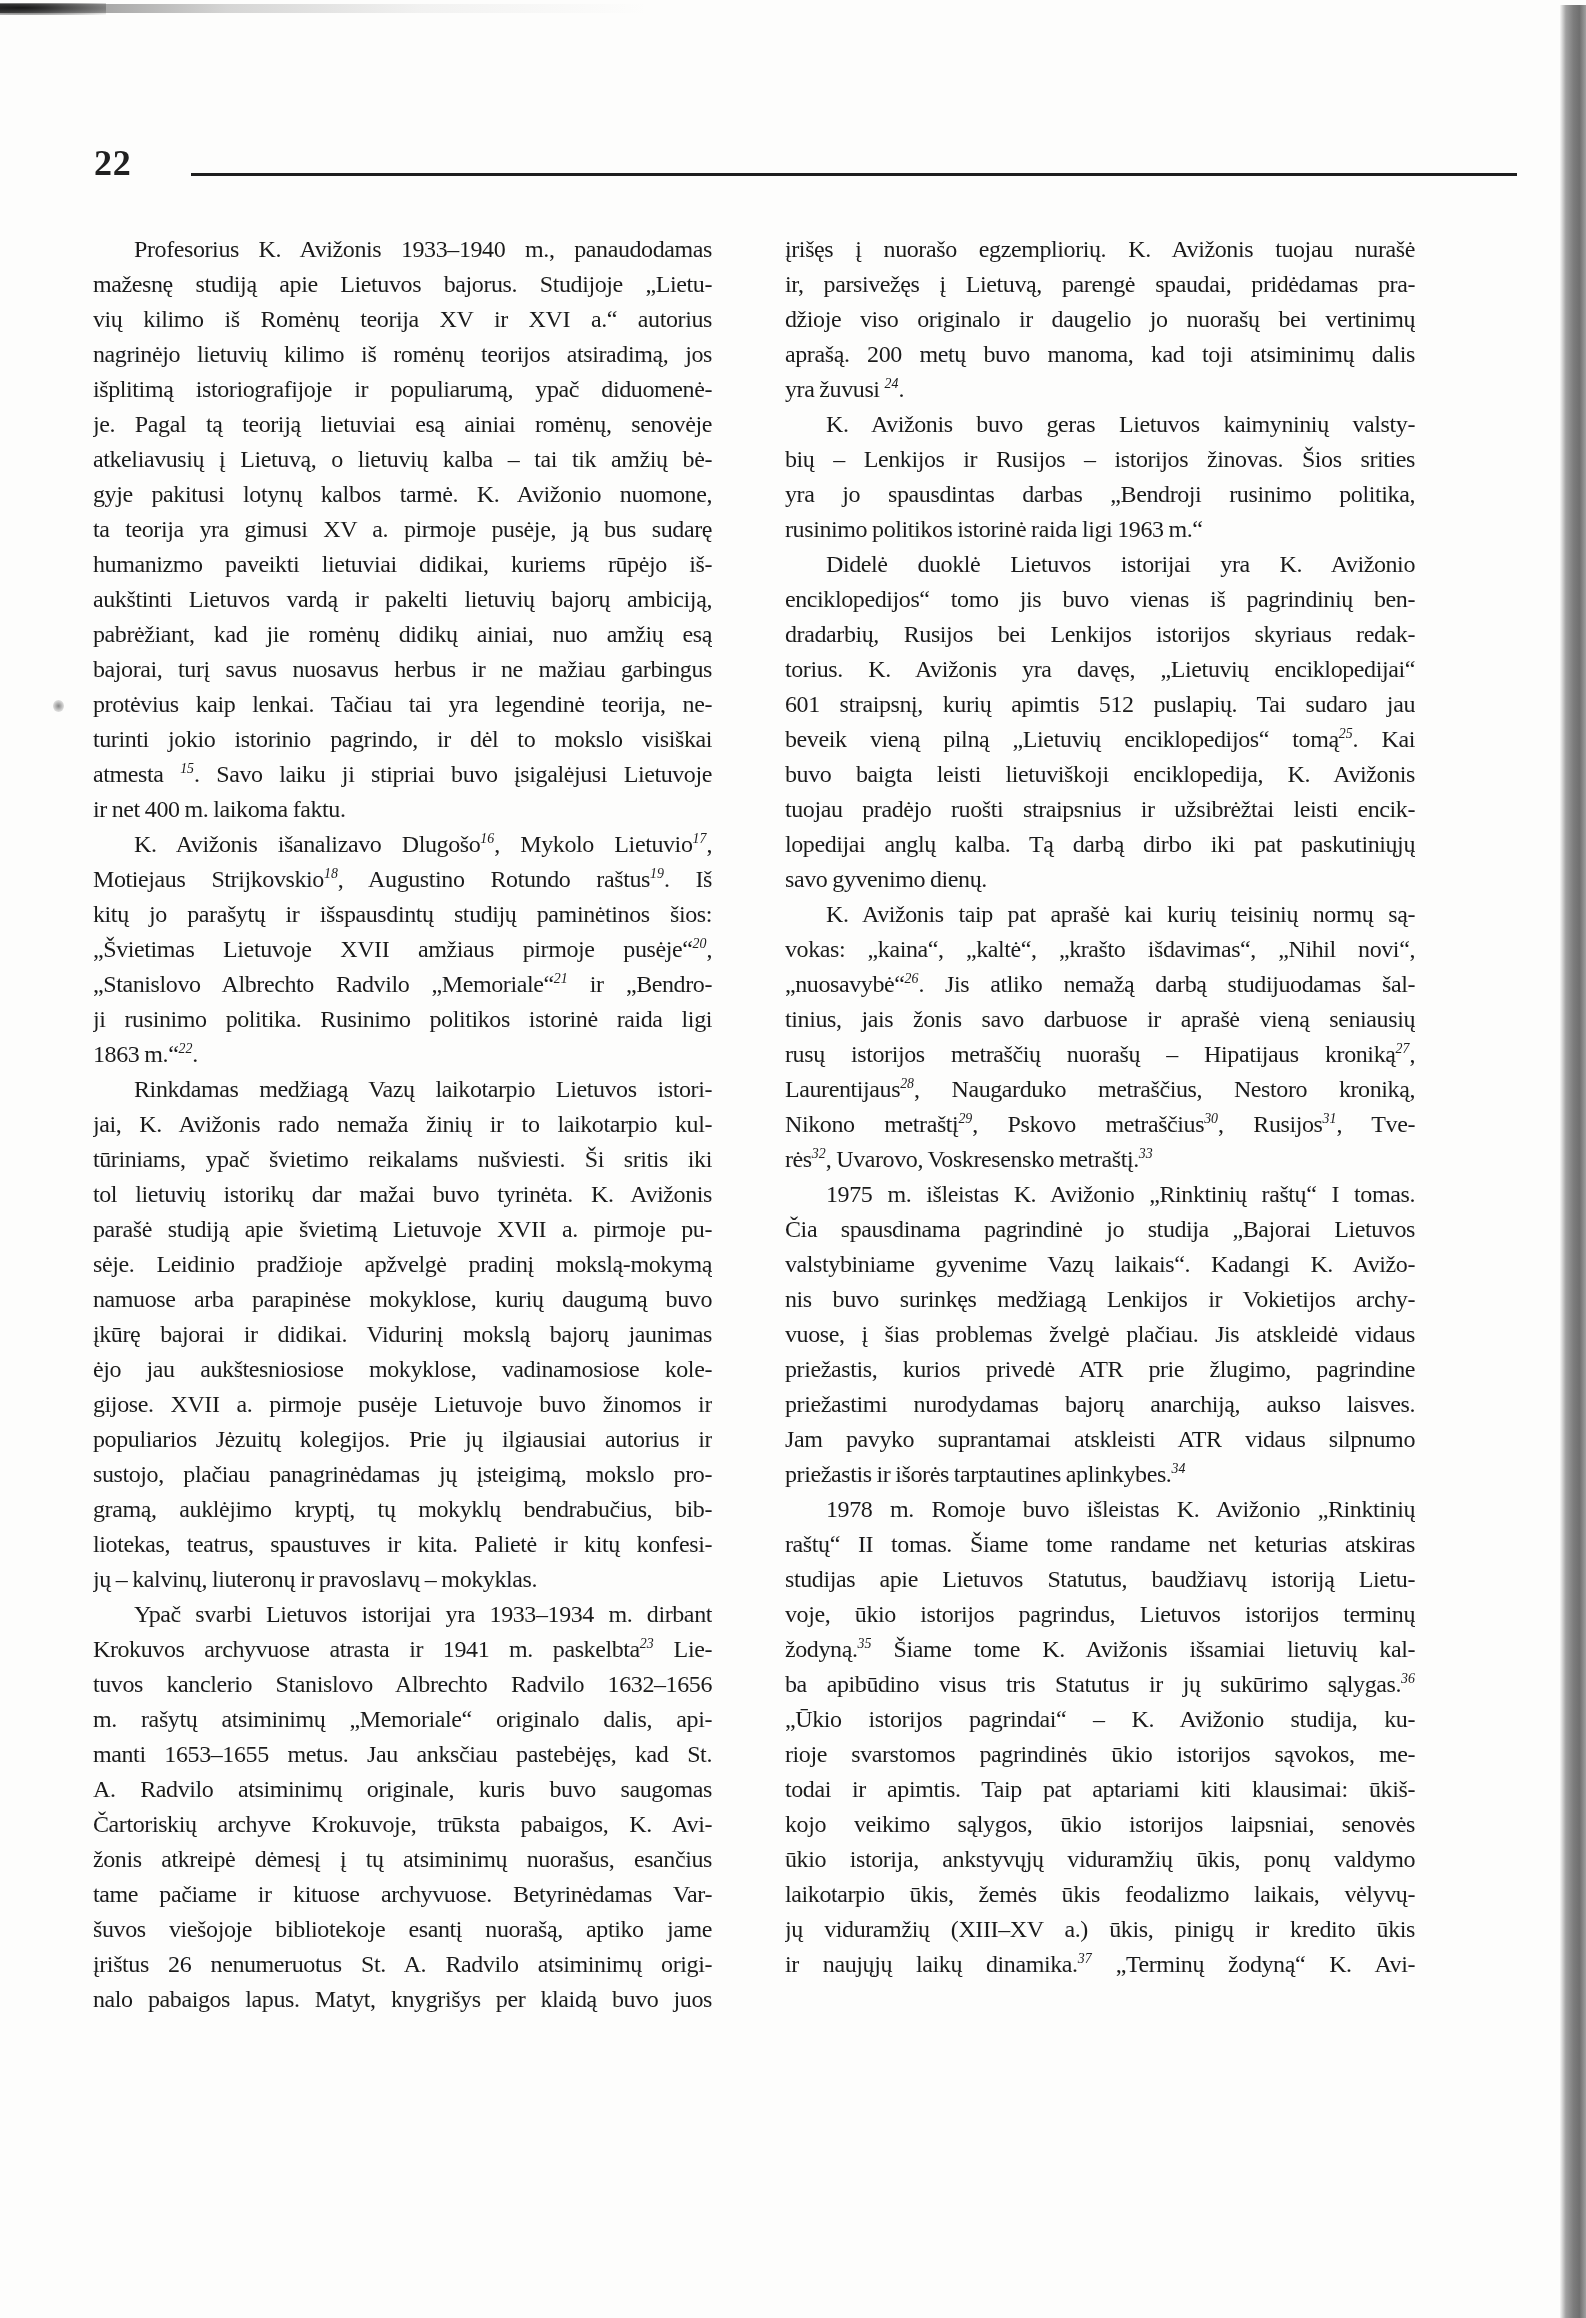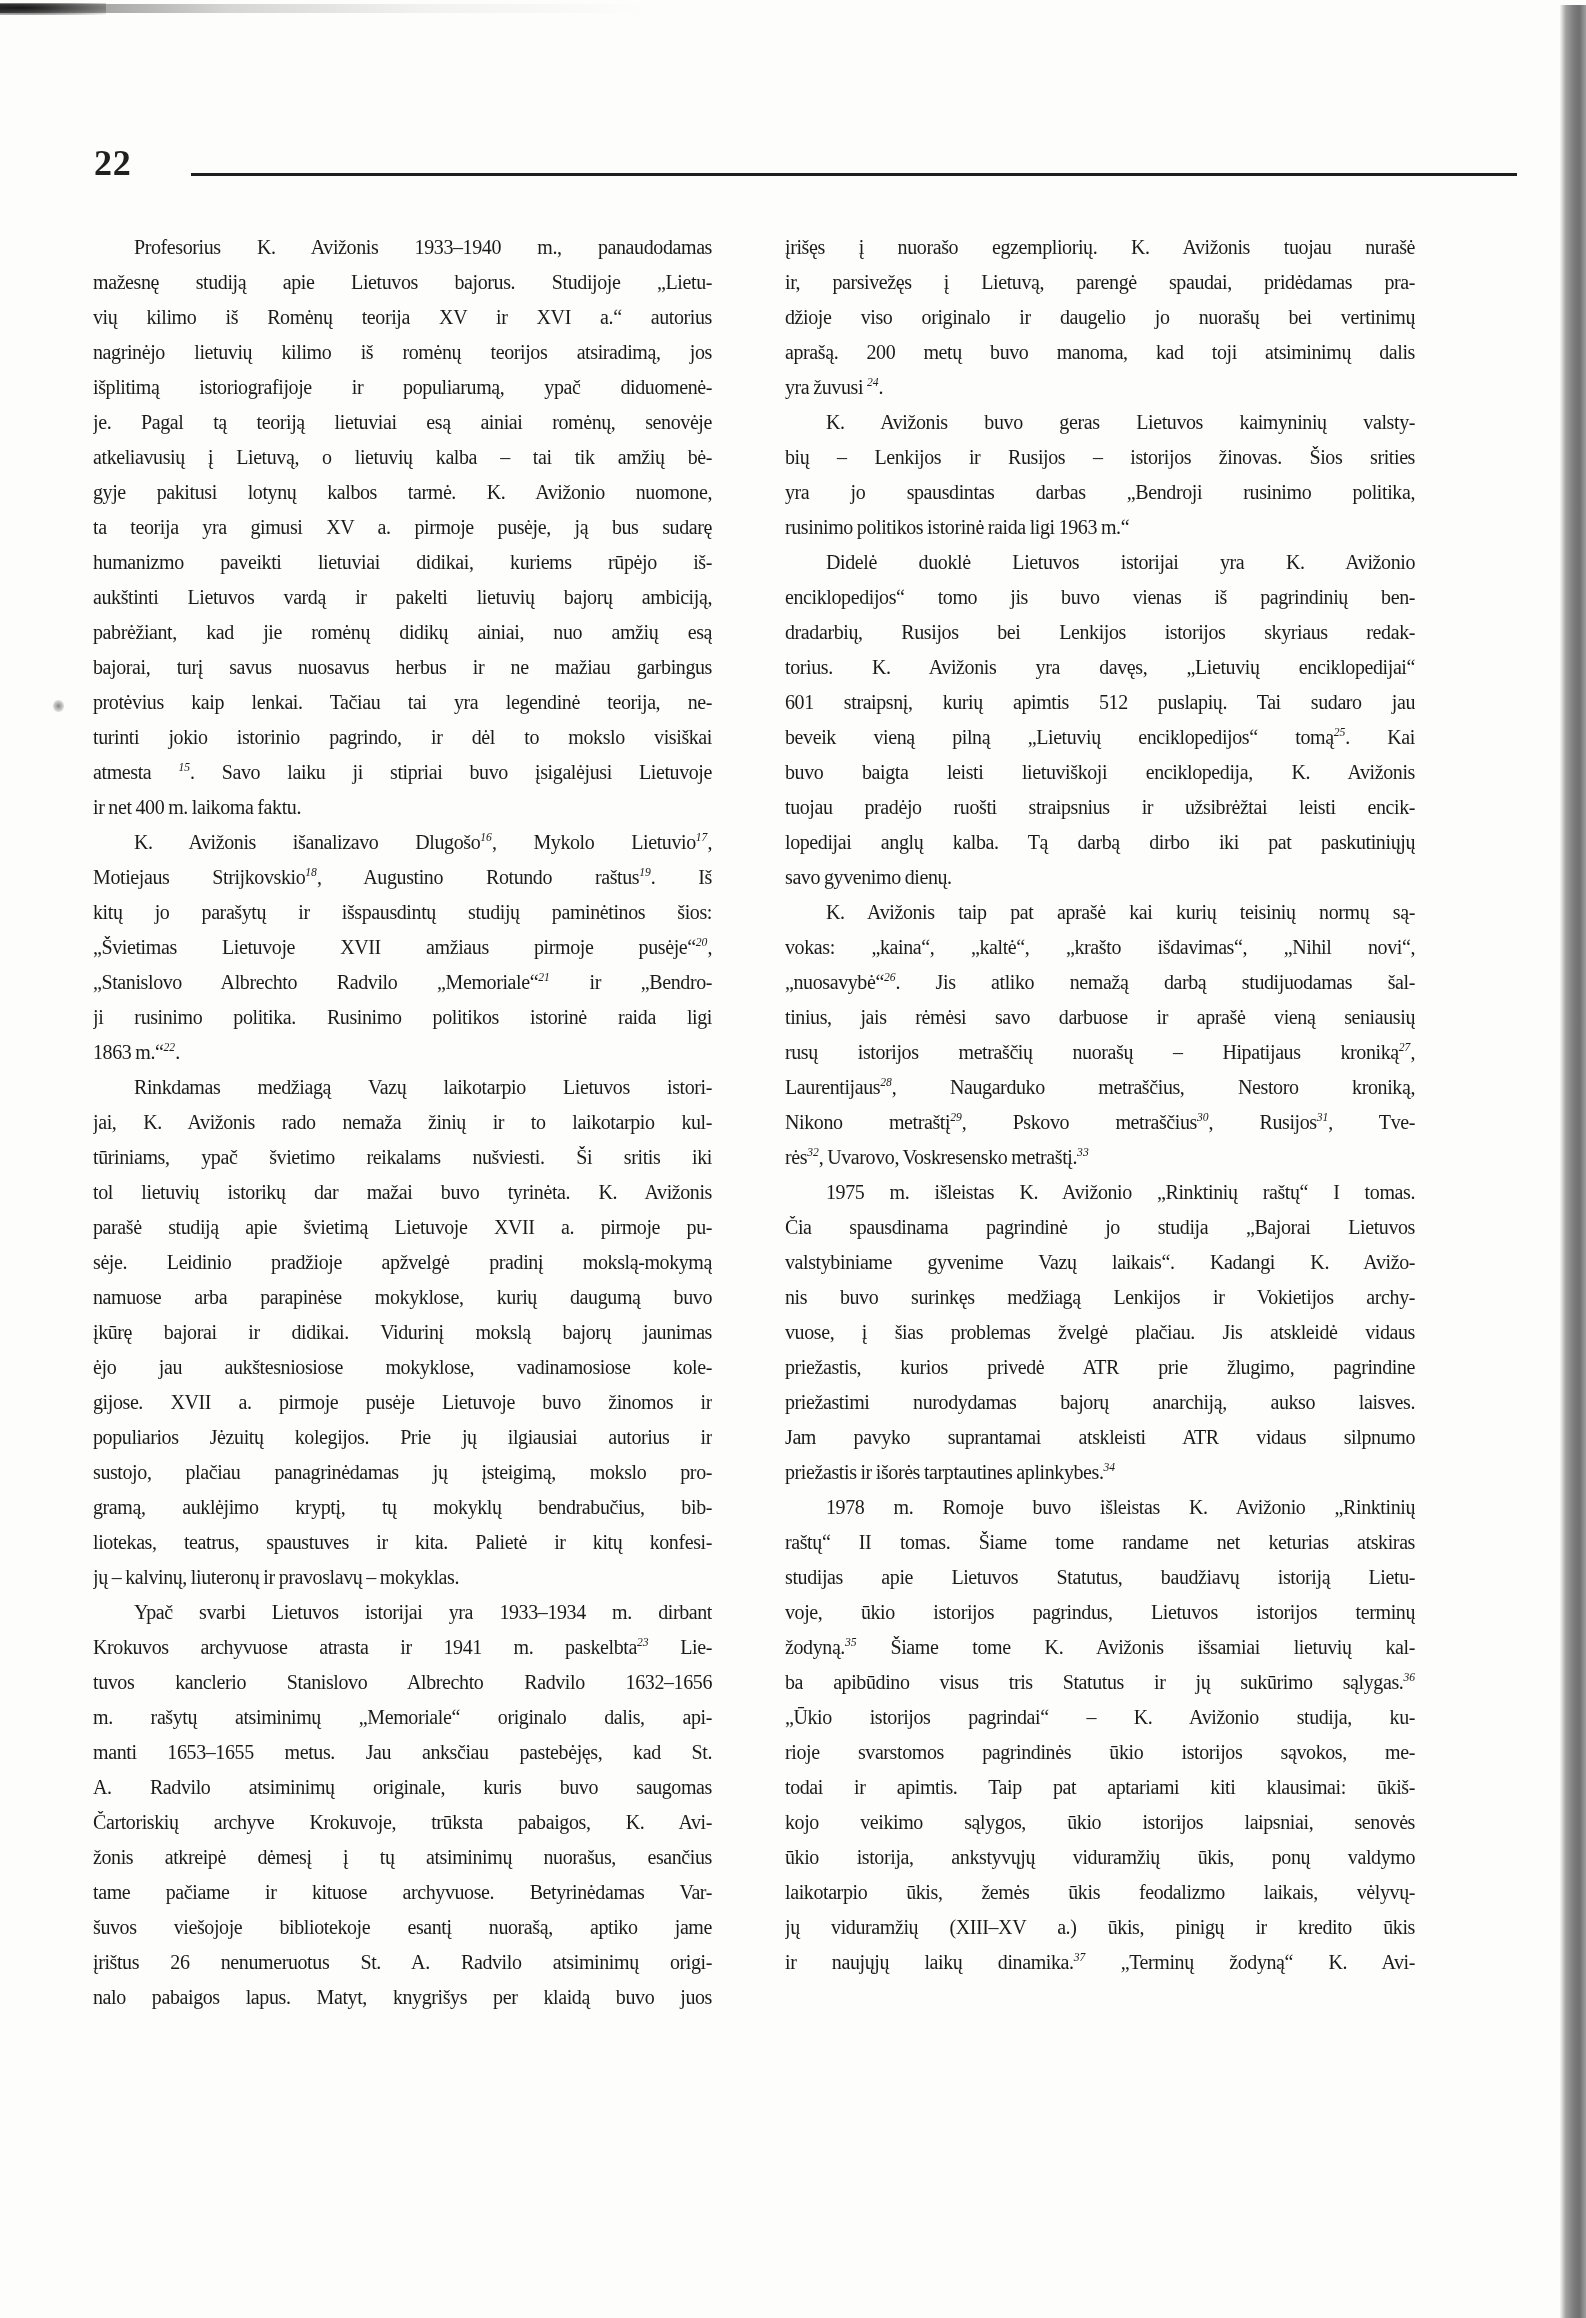--- a/index.html
+++ b/index.html
@@ -58,21 +58,21 @@
   .header-rule {
     position: absolute;
     left: 191px; top: 173px;
     width: 1326px; height: 3.3px;
     background: #1e1e1e;
   }
   
   .column {
     position: absolute;
     top: 236px;
-    font-size: 20px;
+    font-size: 24px;
     letter-spacing: -0.4px;
     word-spacing: -0.7px;
     color: #1b1b1b;
   }
   .column-left  { left: 93px;  width: 619px; }
   .column-right { left: 785px; width: 630px; }
   .line {
     height: 35px;
     overflow: hidden;
     text-align: justify;
@@ -173,21 +173,21 @@
       <div class="line"><span>torius. K. Avižonis yra davęs, „Lietuvių enciklopedijai“</span></div>
       <div class="line"><span>601 straipsnį, kurių apimtis 512 puslapių. Tai sudaro jau</span></div>
       <div class="line"><span>beveik vieną pilną „Lietuvių enciklopedijos“ tomą</span><sup>25</sup><span>. Kai</span></div>
       <div class="line"><span>buvo baigta leisti lietuviškoji enciklopedija, K. Avižonis</span></div>
       <div class="line"><span>tuojau pradėjo ruošti straipsnius ir užsibrėžtai leisti encik-</span></div>
       <div class="line"><span>lopedijai anglų kalba. Tą darbą dirbo iki pat paskutiniųjų</span></div>
       <div class="line end"><span>savo gyvenimo dienų.</span></div>
       <div class="line indent"><span>K. Avižonis taip pat aprašė kai kurių teisinių normų są-</span></div>
       <div class="line"><span>vokas: „kaina“, „kaltė“, „krašto išdavimas“, „Nihil novi“,</span></div>
       <div class="line"><span>„nuosavybė“</span><sup>26</sup><span>. Jis atliko nemažą darbą studijuodamas šal-</span></div>
-      <div class="line"><span>tinius, jais rėmėsi savo darbuose ir aprašė vieną seniausių</span></div>
+      <div class="line"><span>tinius, jais žonis savo darbuose ir aprašė vieną seniausių</span></div>
       <div class="line"><span>rusų istorijos metraščių nuorašų – Hipatijaus kroniką</span><sup>27</sup><span>,</span></div>
       <div class="line"><span>Laurentijaus</span><sup>28</sup><span>, Naugarduko metraščius, Nestoro kroniką,</span></div>
       <div class="line"><span>Nikono metraštį</span><sup>29</sup><span>, Pskovo metraščius</span><sup>30</sup><span>, Rusijos</span><sup>31</sup><span>, Tve-</span></div>
       <div class="line end"><span>rės</span><sup>32</sup><span>, Uvarovo, Voskresensko metraštį.</span><sup>33</sup></div>
       <div class="line indent"><span>1975 m. išleistas K. Avižonio „Rinktinių raštų“ I tomas.</span></div>
       <div class="line"><span>Čia spausdinama pagrindinė jo studija „Bajorai Lietuvos</span></div>
       <div class="line"><span>valstybiniame gyvenime Vazų laikais“. Kadangi K. Avižo-</span></div>
       <div class="line"><span>nis buvo surinkęs medžiagą Lenkijos ir Vokietijos archy-</span></div>
       <div class="line"><span>vuose, į šias problemas žvelgė plačiau. Jis atskleidė vidaus</span></div>
       <div class="line"><span>priežastis, kurios privedė ATR prie žlugimo, pagrindine</span></div>

